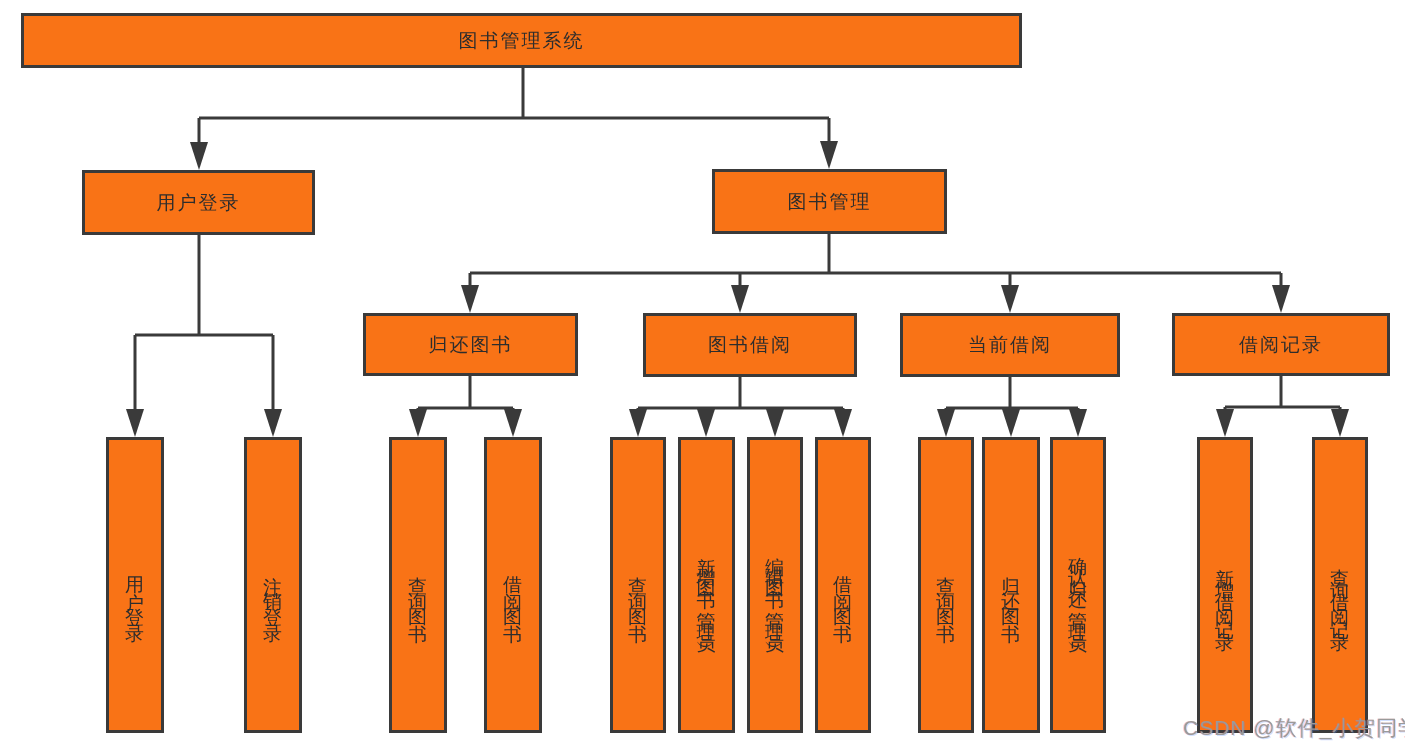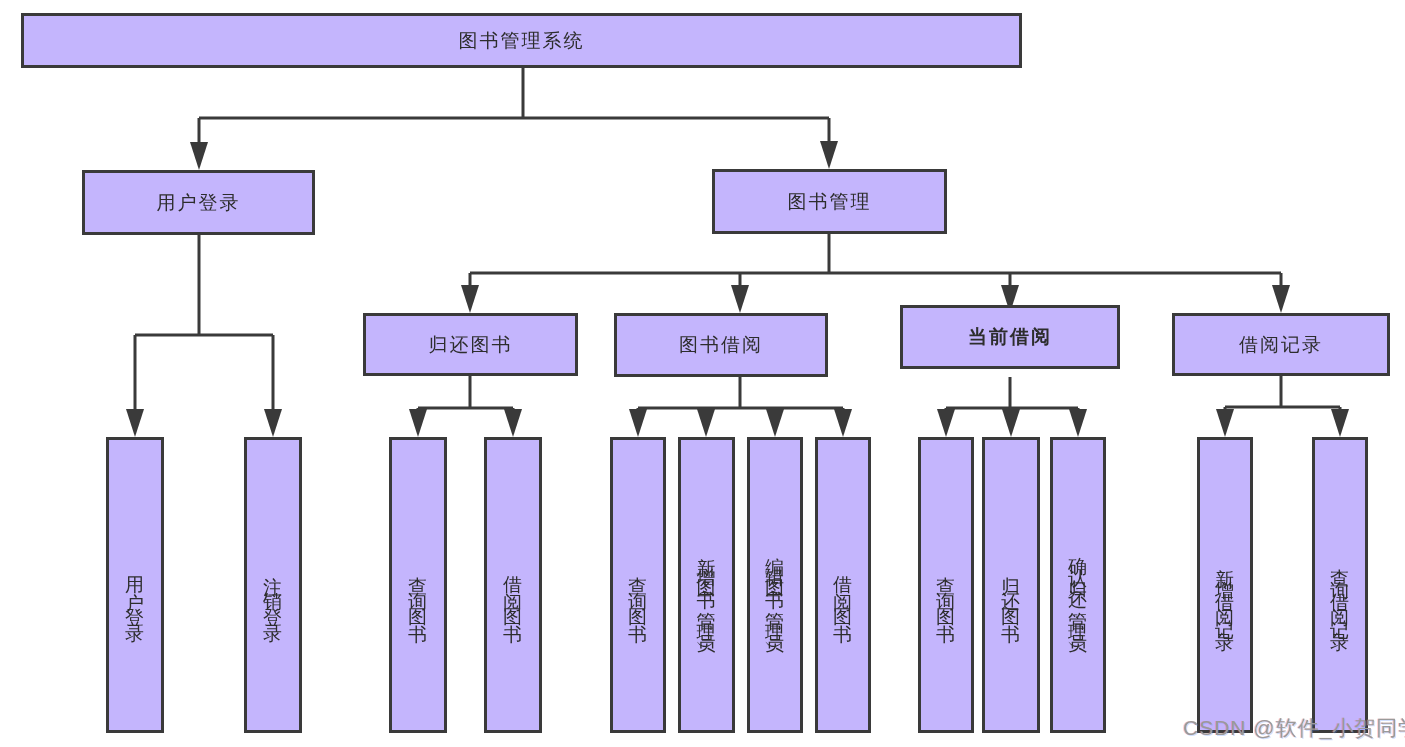--- a/index.html
+++ b/index.html
@@ -9,21 +9,21 @@
     height: 747px;
     background: #ffffff;
     font-family: "Liberation Sans", "DejaVu Sans", sans-serif;
     color: #2d2d2d;
     overflow: hidden;
   }
   #wires { position: absolute; left: 0; top: 0; z-index: 1; }
   .box {
     position: absolute;
     box-sizing: border-box;
-    background: #c4b5fd;
+    background: #f97316;
     border: 3px solid #3a3a3a;
     display: flex;
     align-items: center;
     justify-content: center;
     z-index: 2;
   }
   .hlabel {
     font-size: 19px;
     letter-spacing: 2px;
     color: #2d2d2d;
@@ -95,24 +95,24 @@
   <div class="box" style="left:82px; top:170px; width:233px; height:65px;">
     <span class="hlabel">用户登录</span>
   </div>
   <div class="box" style="left:712px; top:169px; width:235px; height:65px;justify-content:center;">
     <span class="hlabel">图书管理</span>
   </div>
 
   <div class="box" style="left:363px; top:313px; width:215px; height:63px;">
     <span class="hlabel">归还图书</span>
   </div>
-  <div class="box" style="left:614px; top:313px; width:214px; height:64px;">
+  <div class="box" style="left:643px; top:313px; width:214px; height:64px;">
     <span class="hlabel">图书借阅</span>
   </div>
-  <div class="box" style="left:900px; top:305px; width:220px; height:64px;font-weight:bold;">
+  <div class="box" style="left:900px; top:313px; width:220px; height:64px;">
     <span class="hlabel">当前借阅</span>
   </div>
   <div class="box" style="left:1172px; top:313px; width:218px; height:63px;">
     <span class="hlabel">借阅记录</span>
   </div>
 
   <div class="box leaf" style="left:106px; width:58px;">
     <span class="vlabel vt4">用户登录</span>
   </div>
   <div class="box leaf" style="left:244px; width:58px;">

